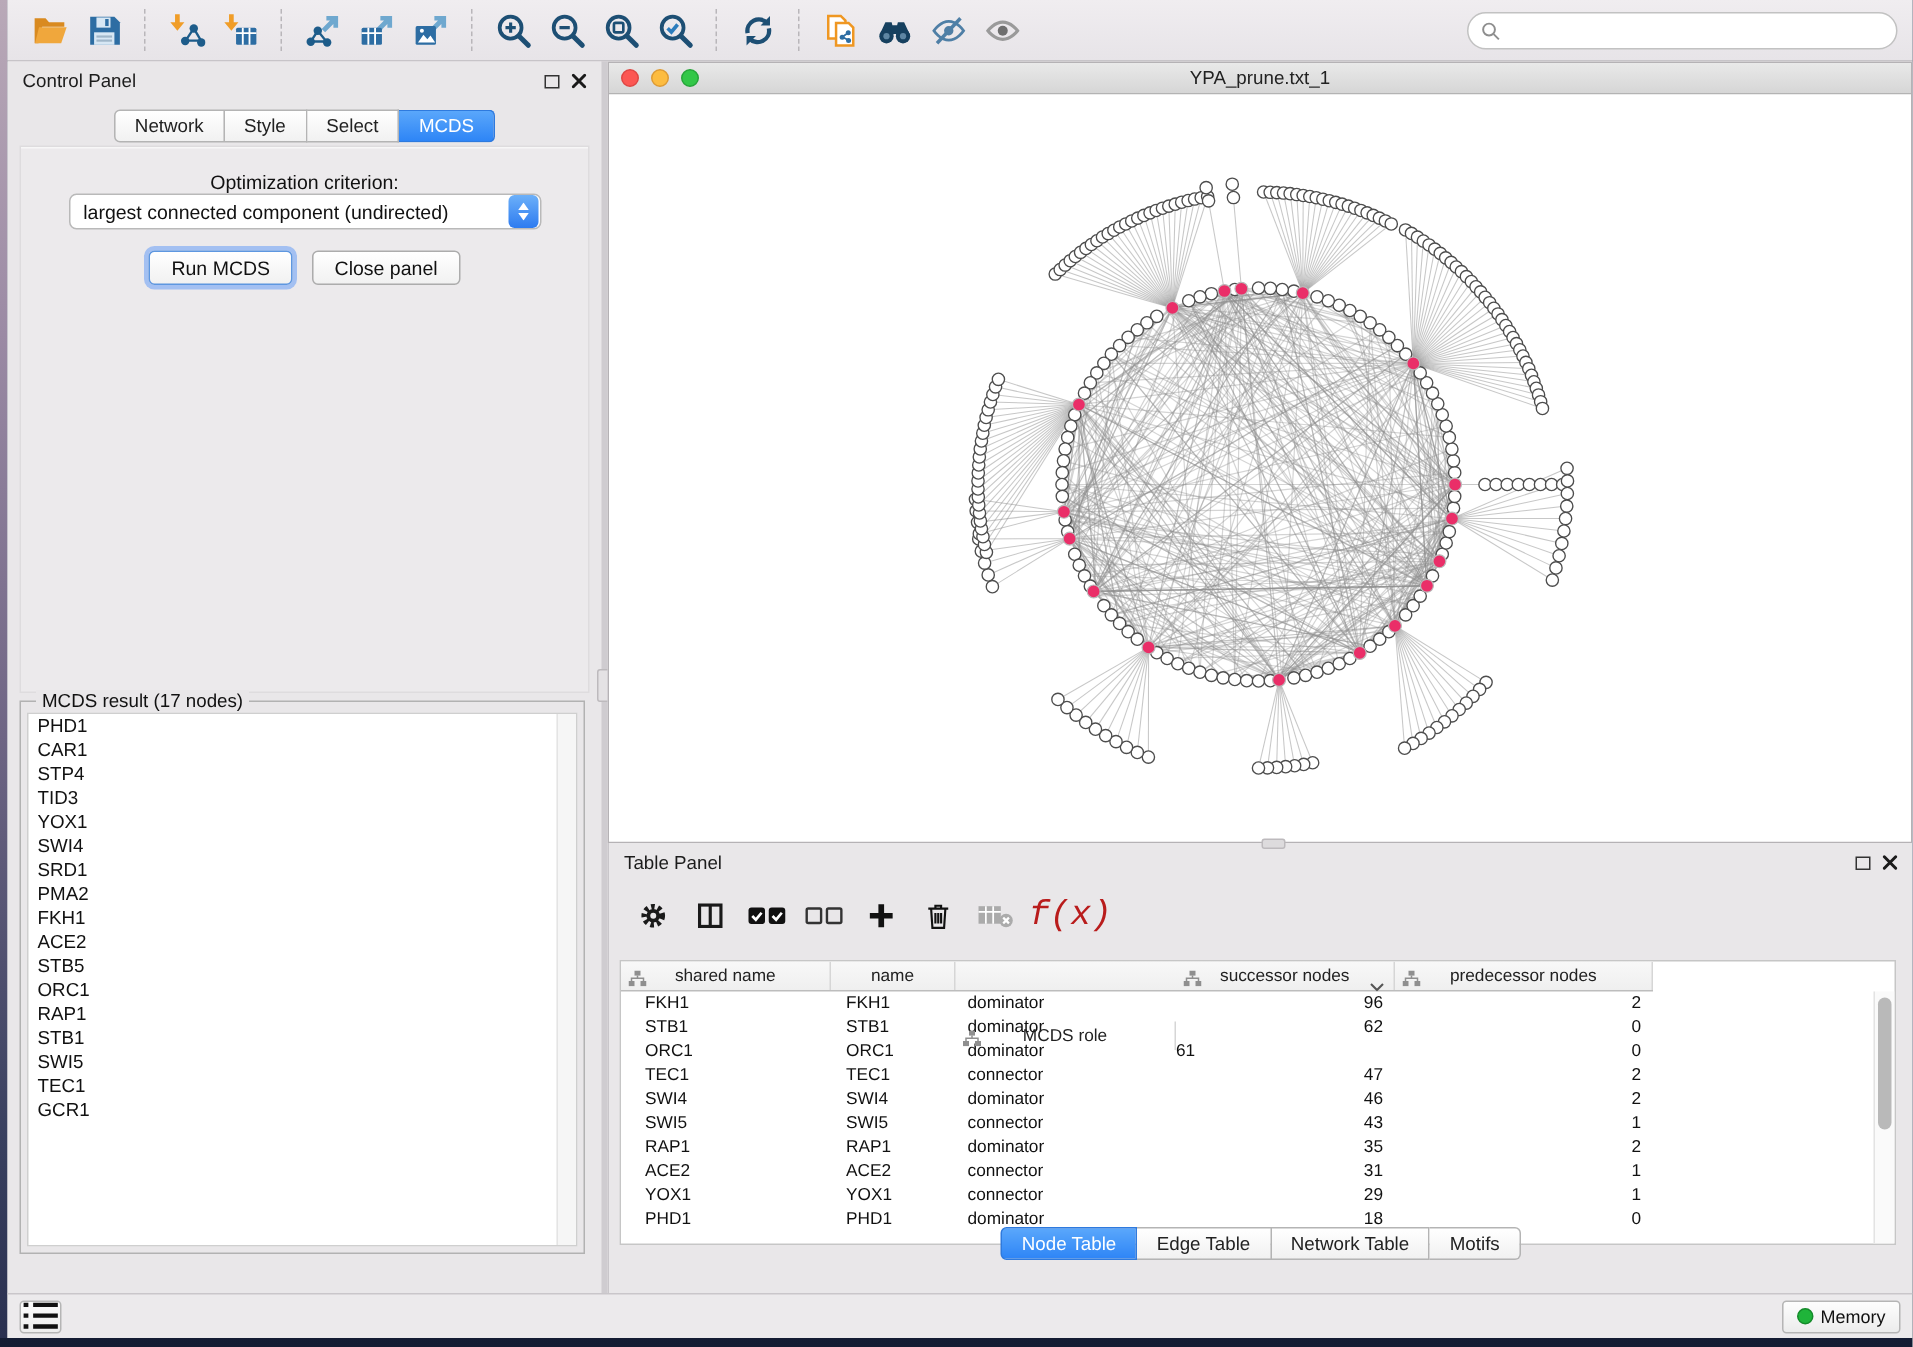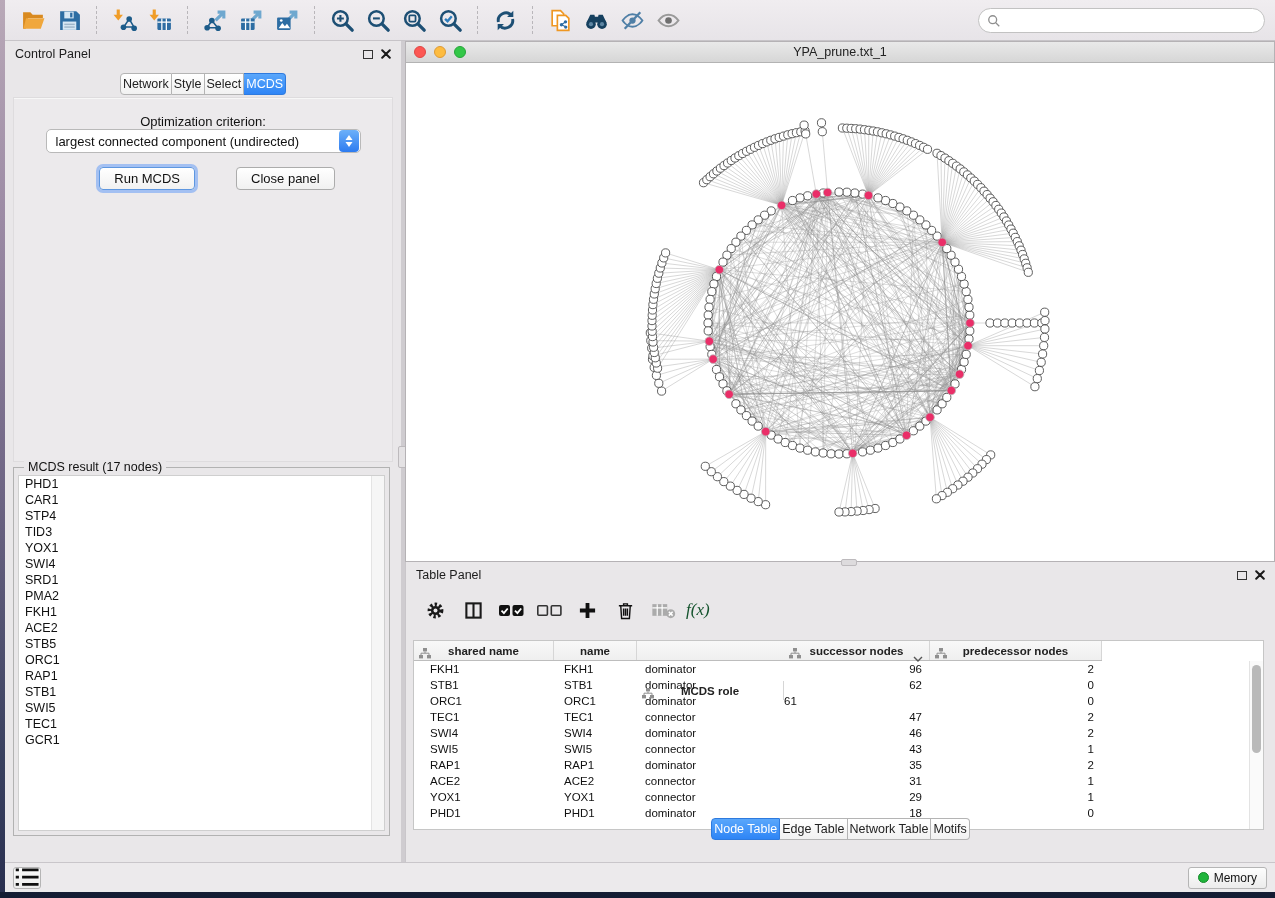--- a/index.html
+++ b/index.html
@@ -29,38 +29,38 @@
 
   
   .control-panel { position:absolute; left:0; top:41px; width:396px; bottom:30px; background:#e9e7e9; }
   .panel-titlebar { height:26px; display:flex; align-items:center; padding:0 10px; }
   .panel-title { font-size:12.5px; color:#1c1c1c; }
   .win-btns { margin-left:auto; display:flex; align-items:center; gap:8px; }
   .float-btn { width:10px; height:9px; border:1.6px solid #333; background:transparent; }
   .close-x svg { width:10px; height:10px; display:block; }
 
   .ctab-row { display:flex; justify-content:center; margin-top:6px; }
-  .ctab { font-size:12.5px; color:#222; padding:3px 2px; background:linear-gradient(#ffffff,#f1f1f1);
+  .ctab { font-size:12.5px; color:#222; padding:3px 13px; background:linear-gradient(#ffffff,#f1f1f1);
     border:1px solid #b4b4b4; border-left:none; }
   .ctab:first-child { border-left:1px solid #b4b4b4; border-radius:4px 0 0 4px; }
   .ctab:last-child { border-radius:0 4px 4px 0; }
   .ctab.active { background:linear-gradient(#5aa7fb,#2e85f6); color:#fff; border-color:#2e7ade; }
 
   .mcds-box { position:absolute; left:8px; top:56px; width:380px; height:365px;
     background:#eceaec; border:1px solid #dedcde; box-shadow:0 1px 0 rgba(255,255,255,.6) inset; }
   .opt-label { text-align:center; margin-top:16px; font-size:13px; color:#111; }
   .select { width:315px; height:24px; margin:0 auto 0 auto; background:#fff;
     border:1px solid #b9b9b9; border-radius:5px; display:flex; align-items:center; position:relative; }
   .select-value { font-size:13px; color:#111; padding-left:9px; flex:1; white-space:nowrap; }
   .select-stepper { width:20px; height:22px; margin-right:1px; border-radius:4px;
     background:linear-gradient(#6cb0f9,#2d7bf0); display:flex; flex-direction:column; align-items:center; justify-content:center; gap:2px; }
   .select-stepper svg { width:8px; height:5px; display:block; }
   .btn-row { display:flex; justify-content:center; gap:13px; margin-top:14px; }
   .push-btn { font-size:13px; color:#111; padding:3px 14px; height:23px;
-    background:linear-gradient(#ffffff,#f1f1f1); border:1px solid #acacac; border-radius:4px;margin-left:28px; }
+    background:linear-gradient(#ffffff,#f1f1f1); border:1px solid #acacac; border-radius:4px; }
   .push-btn.focused { border-color:#5e97e0; box-shadow:0 0 0 3px rgba(90,150,248,.5); }
 
   .result-group { position:absolute; left:8px; top:426px; width:377px; height:369px; border:1px solid #b2b2b2; }
   .result-title { position:absolute; top:-8px; left:10px; background:#e9e7e9; padding:0 4px; font-size:12.5px; color:#111; }
   .result-list { position:absolute; left:4px; right:4px; top:7px; bottom:4px; background:#fff; border:1px solid #cfcfcf; overflow:hidden; }
   .result-scroll { position:absolute; right:0; top:0; bottom:0; width:13px; background:#f6f6f6; border-left:1px solid #e4e4e4; }
   .lrow { font-size:12.5px; color:#111; line-height:16px; padding-left:6px; }
 
   
   .v-splitter { position:absolute; left:396px; top:41px; width:4px; bottom:30px; background:#cfccd0; }
@@ -78,24 +78,24 @@
   .light.green { background:#33c748; border:1px solid #27a53a; }
   .net-title { position:absolute; left:0; right:0; text-align:center; font-size:12.5px; color:#222; }
   .net-canvas { position:absolute; left:0; top:21px; right:0; bottom:0; background:#fff; }
 
   
   .table-panel { position:absolute; left:400px; top:562px; right:0; bottom:30px; background:#e9e7e9; border-left:1px solid #c9c6ca; }
   .tp-toolbar { position:absolute; left:10px; top:26px; height:44px; right:10px; display:flex; align-items:center; gap:0; }
   .tp-btn { width:38px; height:30px; display:flex; align-items:center; justify-content:center; }
   .tp-btn svg { width:19px; height:19px; }
   .tp-btn.wide svg { width:27px; height:17px; }
-  .fx-label { font-family:Liberation Serif, serif; font-style:italic; font-size:17px; color:#14532d; padding-left:4px; }
+  .fx-label { font-family:Liberation Mono, monospace; font-style:italic; font-size:23px; color:#b91c1c; padding-left:4px; }
 
   .table-wrap { position:absolute; left:7px; right:11px; top:78px; height:190px; background:#fff; border:1px solid #c6c6c6; overflow:hidden; }
-  .thead { display:flex; height:20px; background:linear-gradient(#f8f8f8,#efefef); border-bottom:1px solid #bdbdbd; width:688px;font-weight:bold; }
+  .thead { display:flex; height:20px; background:linear-gradient(#f8f8f8,#efefef); border-bottom:1px solid #bdbdbd; width:688px; }
   .th { position:relative; display:flex; align-items:center; justify-content:center; border-right:1px solid #d6d6d6; height:100%; }
   .th .tree-ico { position:absolute; left:5px; top:4px; }
   .th .lbl { font-size:11.5px; color:#222; }
   .th .sort { position:absolute; right:6px; top:7px; }
   .trow { display:flex; height:16px; align-items:center; }
   .td { font-size:11.5px; color:#111; white-space:nowrap; overflow:hidden; }
   .table-vscroll { position:absolute; right:0; top:20px; bottom:0; width:14px; background:#fafafa; border-left:1px solid #e3e3e3; }
   .table-vscroll .thumb { position:absolute; left:2px; width:9px; top:4px; height:88px; background:#b9b9b9; border-radius:5px; }
 
   .tp-tabs { position:absolute; left:0; right:0; bottom:22px; display:flex; justify-content:center; }

